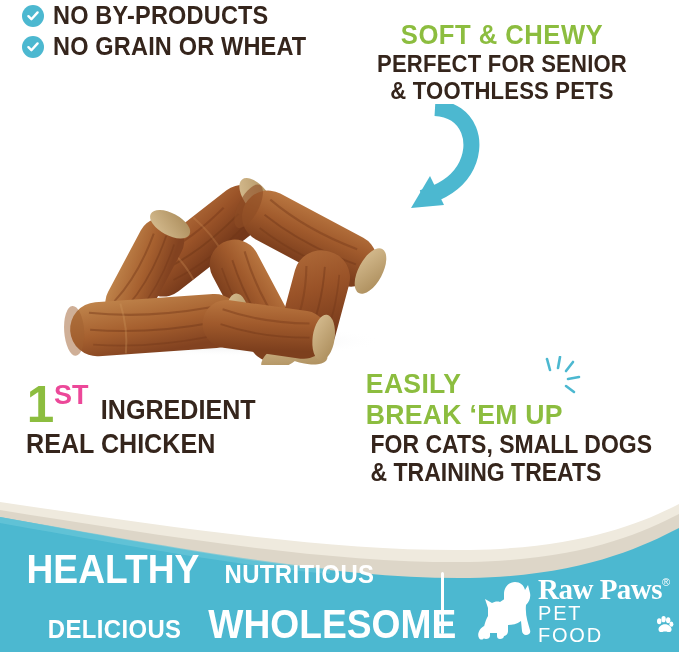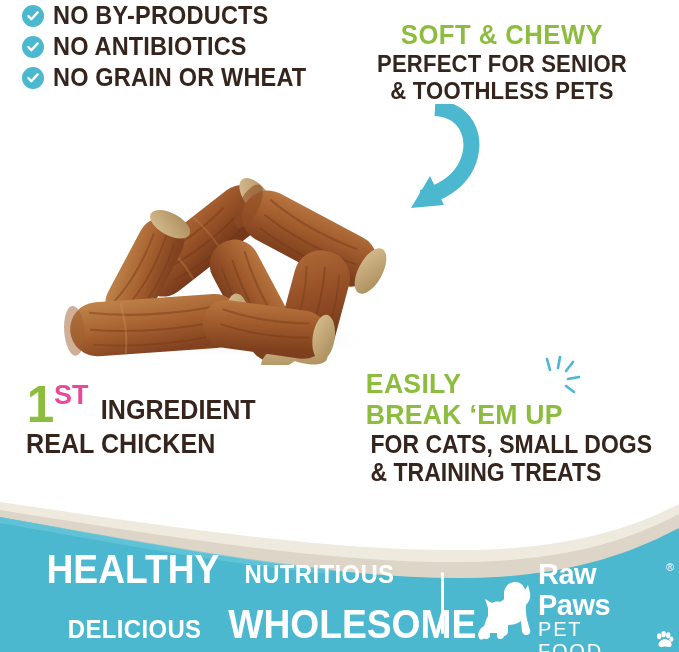--- a/index.html
+++ b/index.html
@@ -175,21 +175,21 @@
   .banner {
     position: absolute;
     left: 0; top: 490px;
     width: 679px; height: 162px;
     overflow: hidden;
   }
   .banner svg { position: absolute; left: 0; top: 0; }
 
   .banner-text {
     position: absolute;
-    left: 40px; top: 548px;
+    left: 20px; top: 548px;
     width: 400px;
   }
   .bt-row1 {
     display: flex;
     align-items: baseline;
     gap: 12px;
   }
   .bt-row2 {
     display: flex;
     align-items: baseline;
@@ -231,21 +231,21 @@
     display: flex;
     align-items: center;
   }
   .logo-mark { width: 62px; height: 64px; flex: 0 0 62px; }
   .logo-words { margin-left: 2px; }
   .logo-top {
     display: flex;
     align-items: flex-start;
   }
   .logo-name {
-    font-family: Liberation Sans, sans-serif;
+    font-family: Liberation Serif, serif;
     font-weight: 700;
     font-size: 29px;
     line-height: 31px;
     color: #ffffff;
     letter-spacing: -0.5px;
   }
   .logo-reg {
     font-family: "Liberation Sans", sans-serif;
     font-size: 11px;
     line-height: 12px;
@@ -276,28 +276,20 @@
 
     <div class="feature-row">
       <span class="check-badge">
         <svg width="14" height="14" viewBox="0 0 14 14">
           <path d="M2.4 7.2 L5.4 10.2 L11.6 3.4" stroke="#ffffff" stroke-width="2.4" fill="none" stroke-linecap="round" stroke-linejoin="round"></path>
         </svg>
       </span>
       <span class="feature-label">NO BY-PRODUCTS</span>
     </div>
 
-    <div class="feature-row">
-      <span class="check-badge">
-        <svg width="14" height="14" viewBox="0 0 14 14">
-          <path d="M2.4 7.2 L5.4 10.2 L11.6 3.4" stroke="#ffffff" stroke-width="2.4" fill="none" stroke-linecap="round" stroke-linejoin="round"></path>
-        </svg>
-      </span>
-      <span class="feature-label">NO ANTIBIOTICS</span>
-    </div>
 
 
     <div class="feature-row">
       <span class="check-badge">
         <svg width="14" height="14" viewBox="0 0 14 14">
           <path d="M2.4 7.2 L5.4 10.2 L11.6 3.4" stroke="#ffffff" stroke-width="2.4" fill="none" stroke-linecap="round" stroke-linejoin="round"></path>
         </svg>
       </span>
       <span class="feature-label">NO GRAIN OR WHEAT</span>
     </div>

